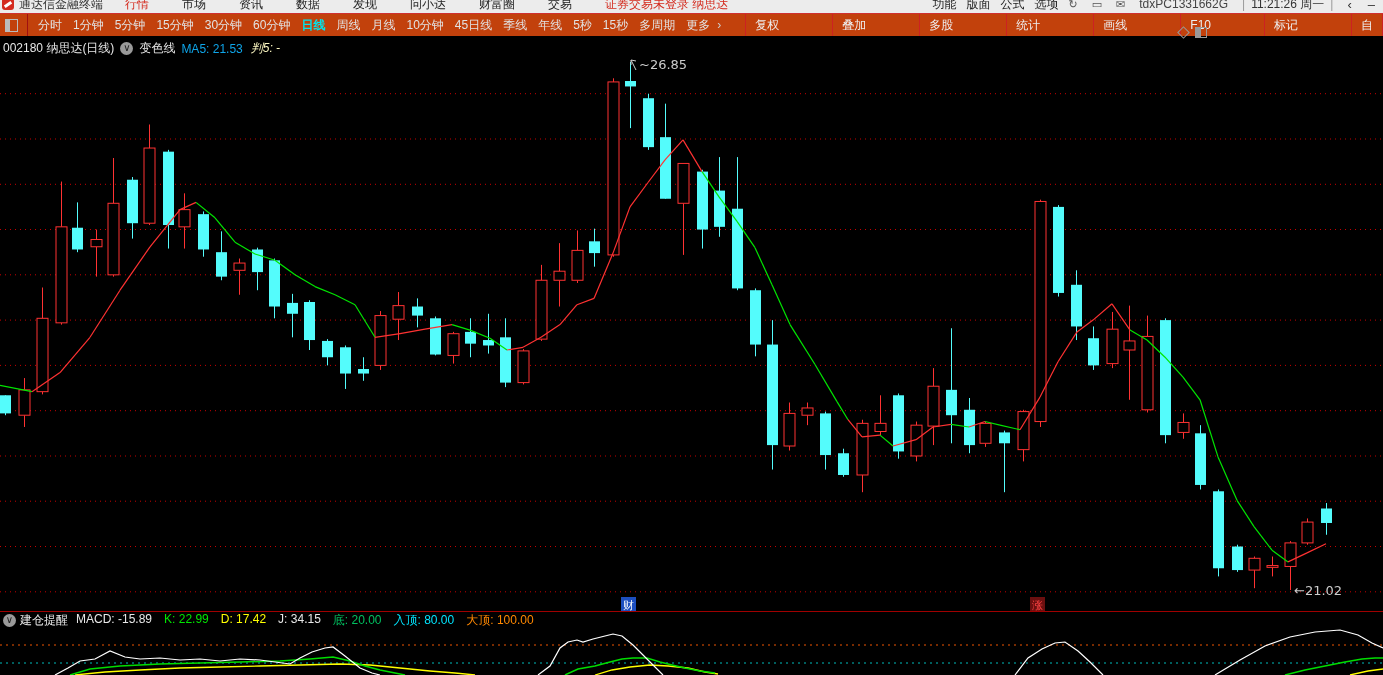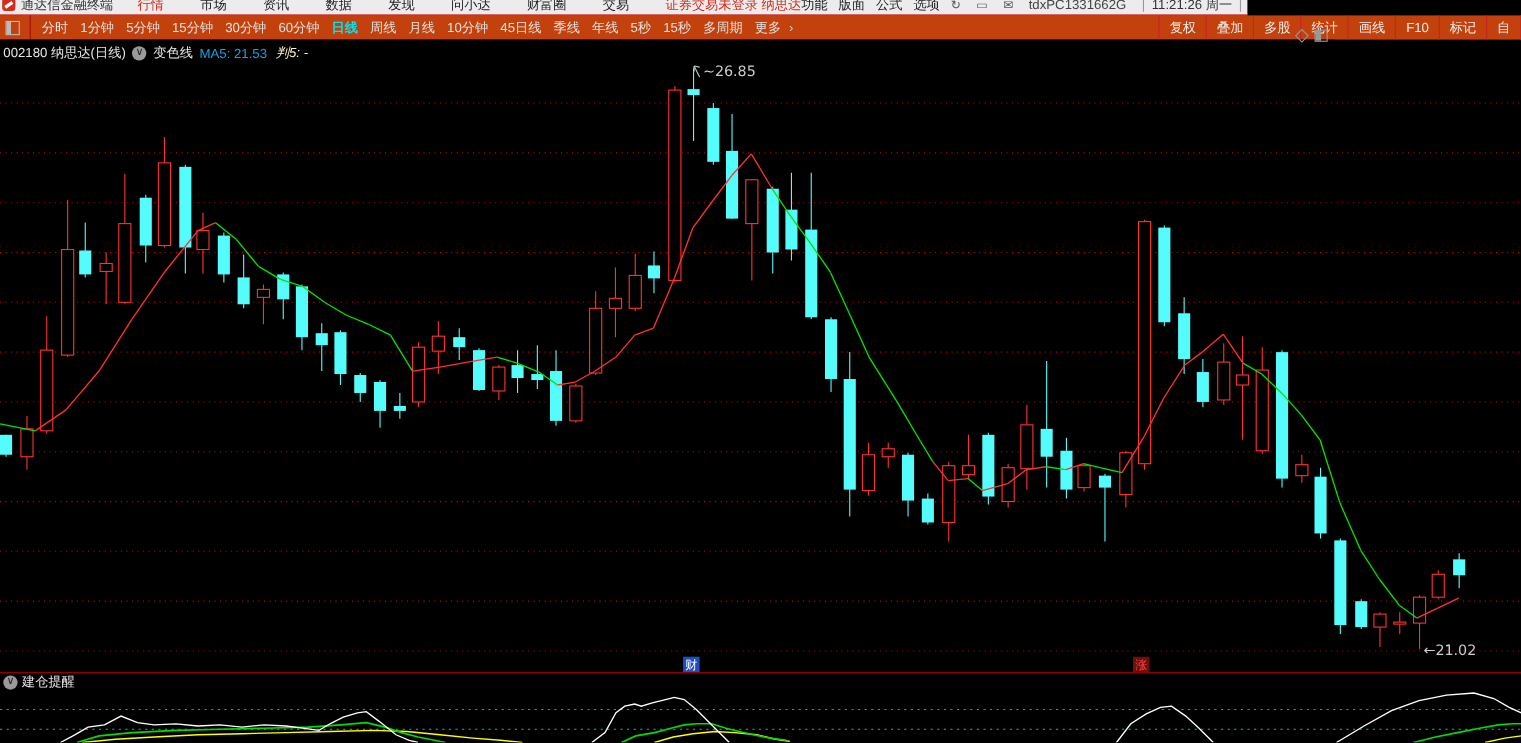--- a/index.html
+++ b/index.html
@@ -1,20 +1,20 @@
 <!DOCTYPE html>
 <html><head>
 <meta charset="utf-8">
 <style>
   * { margin:0; padding:0; box-sizing:border-box; }
   html,body { width:1383px; height:675px; background:#000; overflow:hidden;
               font-family:"Liberation Sans","DejaVu Sans",sans-serif; }
 
   
-  .menubar { position:absolute; left:0; top:0; width:1134px; height:14px;
+  .menubar { position:absolute; left:0; top:0; width:1383px; height:14px;
              background:#ececec; border-bottom:1px solid #d03030; overflow:hidden; }
   .menubar-inner { display:flex; align-items:center; height:22px; margin-top:-7px;
                    font-size:12px; color:#222; white-space:nowrap; }
   .app-logo { width:12px; height:12px; background:#d42b1e; border-radius:3px; margin:0 5px 0 2px;
               position:relative; flex:0 0 auto; }
   .app-logo::after { content:""; position:absolute; left:2px; top:5px; width:8px; height:3px;
                      background:#fff; transform:rotate(-35deg); }
   .app-name { margin-right:22px; color:#333; }
   .menu-item { margin-right:33px; cursor:default; }
   .menu-item.active { color:#d42b1e; }
@@ -29,21 +29,21 @@
 
   
   .periodbar { position:absolute; left:0; top:14px; width:1383px; height:22px; background:#c2410c;
                display:flex; align-items:center; font-size:12px; color:#e2e2e2; white-space:nowrap; }
   .layout-ico { width:13px; height:13px; border:1px solid #bbb; margin:0 9px 0 5px; position:relative; flex:0 0 auto; }
   .layout-ico::after { content:""; position:absolute; left:0; top:0; width:4px; height:11px; background:#bbb; }
   .period-left-divider { width:1px; height:22px; background:#a01010; margin-right:10px; }
   .period-tab { margin-right:11px; cursor:default; }
   .period-tab.active { color:#00e5ee;font-weight:bold; }
   .period-more-arrow { color:#cfcfcf; margin-left:-4px; }
-  .period-tools { margin-left:auto; display:flex; height:22px; align-items:flex-start; }
+  .period-tools { margin-left:auto; display:flex; height:22px; align-items:flex-start;gap:44px; }
   .ptool { padding:0 9px; height:22px; line-height:22px; border-left:1px solid #c22; color:#eee; }
   .ptool:last-child { border-right:1px solid #c22; }
 
   
   .chart-wrap { position:absolute; left:0; top:36px; width:1213px; height:575px; background:#000; }
   .chart-header { position:absolute; left:3px; top:4px; display:flex; align-items:center;
                   font-size:12px; color:#e6e6e6; z-index:5; white-space:nowrap; }
   .chev-circle { width:13px; height:13px; border-radius:50%; background:#9a9a9a; color:#222;
                  font-size:10px; line-height:11px; text-align:center; margin:0 6px; }
   .ma-red { color:#0ea5e9; margin-left:6px; }
@@ -579,20 +579,29 @@
         <text x="1037.5" y="608.5" fill="#ff4444" font-size="11" text-anchor="middle">涨</text>
       </g>
     </svg>
 </div>
 
 <div class="ind-sep"></div>
 
 <div class="ind-header">
   <span class="chev-circle">∨</span>
   <span class="ind-name">建仓提醒</span>
+  <span id="ind-readings" style="display:flex;">
+      <span class="ind-reading" style="color: rgb(232, 232, 232);">MACD: -15.89</span>
+      <span class="ind-reading" style="color: rgb(0, 230, 0);">K: 22.99</span>
+      <span class="ind-reading" style="color: rgb(255, 255, 0);">D: 17.42</span>
+      <span class="ind-reading" style="color: rgb(232, 232, 232);">J: 34.15</span>
+      <span class="ind-reading" style="color: rgb(0, 192, 96);">底: 20.00</span>
+      <span class="ind-reading" style="color: rgb(0, 229, 255);">入顶: 80.00</span>
+      <span class="ind-reading" style="color: rgb(255, 136, 0);">大顶: 100.00</span>
+    </span>
 </div>
 
 <svg id="ind-svg" class="ind-pane" width="1383" height="47" viewBox="0 0 1383 47">
     <line x1="0" x2="1383" y1="17" y2="17" stroke="#ee5500" stroke-width="1" stroke-dasharray="2 4"></line>
     <line x1="0" x2="1383" y1="35" y2="35" stroke="#00bbbb" stroke-width="1" stroke-dasharray="2 4"></line>
     <g>
       <polyline points="75,47 105,44 140,42 180,40 220,39 260,38 300,37 340,36 370,37 400,40 430,43 455,45 475,47" fill="none" stroke="#ffff00" stroke-width="1.3"></polyline>
       <polyline points="595,47 612,42 630,39 650,37 668,38 688,40 705,44 718,46" fill="none" stroke="#ffff00" stroke-width="1.3"></polyline>
       <polyline points="1350,47 1368,43 1383,41" fill="none" stroke="#ffff00" stroke-width="1.3"></polyline>
     </g>

